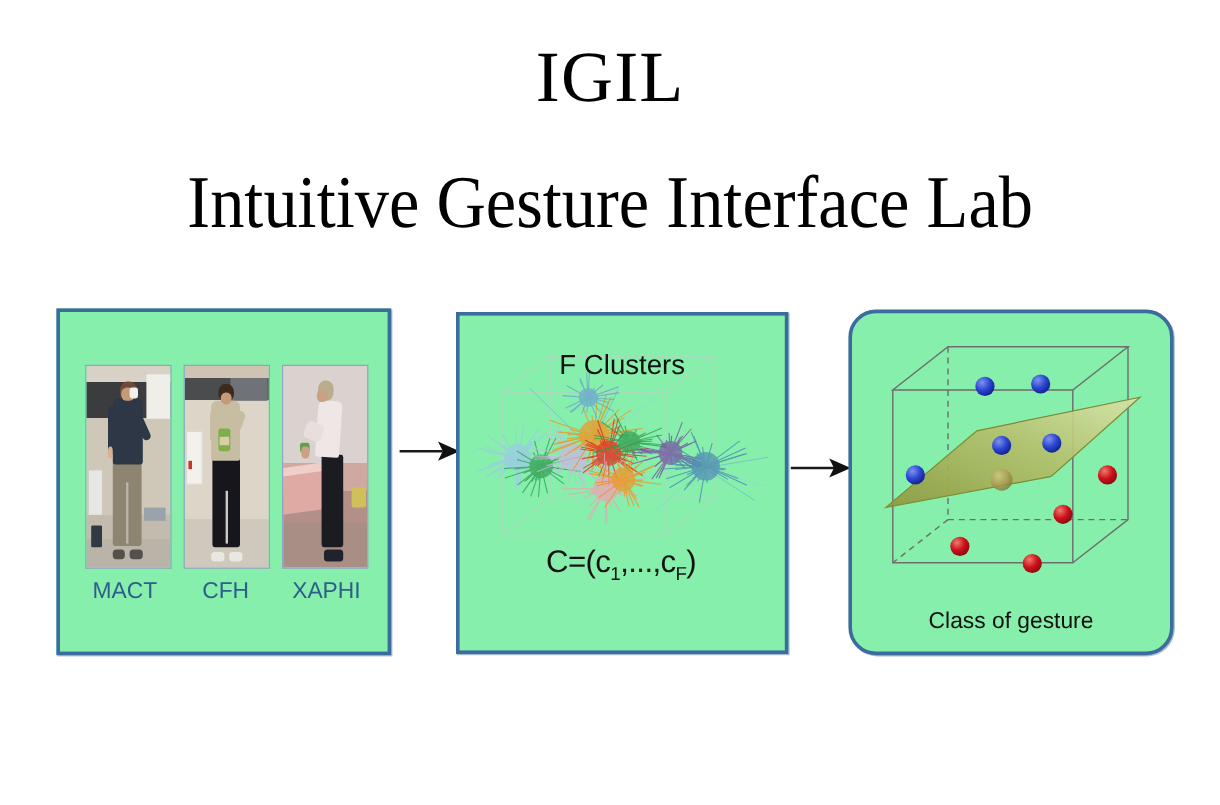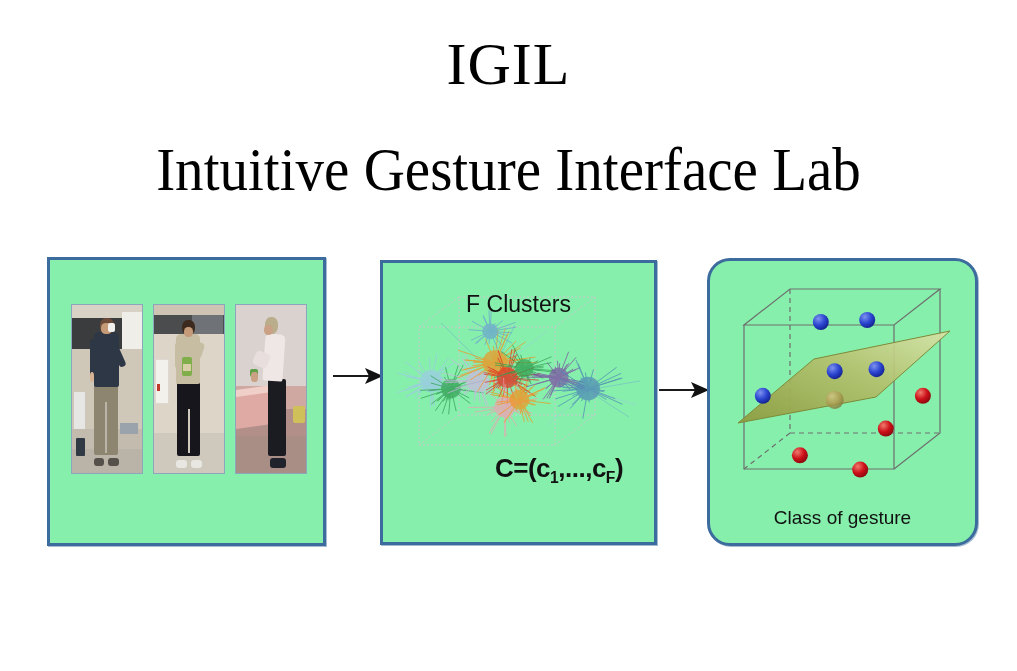--- a/index.html
+++ b/index.html
@@ -167,27 +167,26 @@
   }
   #cluster-canvas {
     position: absolute;
     left: 14px; top: 22px;
     width: 245px; height: 185px;
   }
   #cluster-formula {
     position: absolute;
     left: 0; top: 190px;
     width: 100%;
-    padding-left: 112px;
+    padding-left: 72px;
     box-sizing: border-box;
     font-size: 26px;
     color: #111111;
     letter-spacing: -0.5px;
     z-index: 4;
-    font-weight: bold;
   }
   #cluster-formula sub { font-size: 0.6em; }
   #cluster-caption {
     position: absolute;
     left: 22px; bottom: 14px;
     font-size: 19px;
     color: #111111;
   }
 
   
@@ -267,20 +266,25 @@
       <div class="arm"></div>
       <div class="head"></div>
       <div class="face"></div>
       <div class="item"></div>
       <div class="hand"></div>
       <div class="shoe"></div>
     </div>
 
   </div>
 
+  <div id="photo-labels">
+    <span>MACT</span>
+    <span>CFH</span>
+    <span>XAPHI</span>
+  </div>
 
 </div>
 
 <svg class="arrow" id="arrow-1" viewBox="0 0 54 30">
   <line x1="2" y1="16" x2="38" y2="16" stroke="#1a1a1a" stroke-width="2"></line>
   <polygon points="34,8 52,16 34,24 38,16" fill="#111111"></polygon>
 </svg>
 
 <div class="panel" id="panel-cluster">
 

